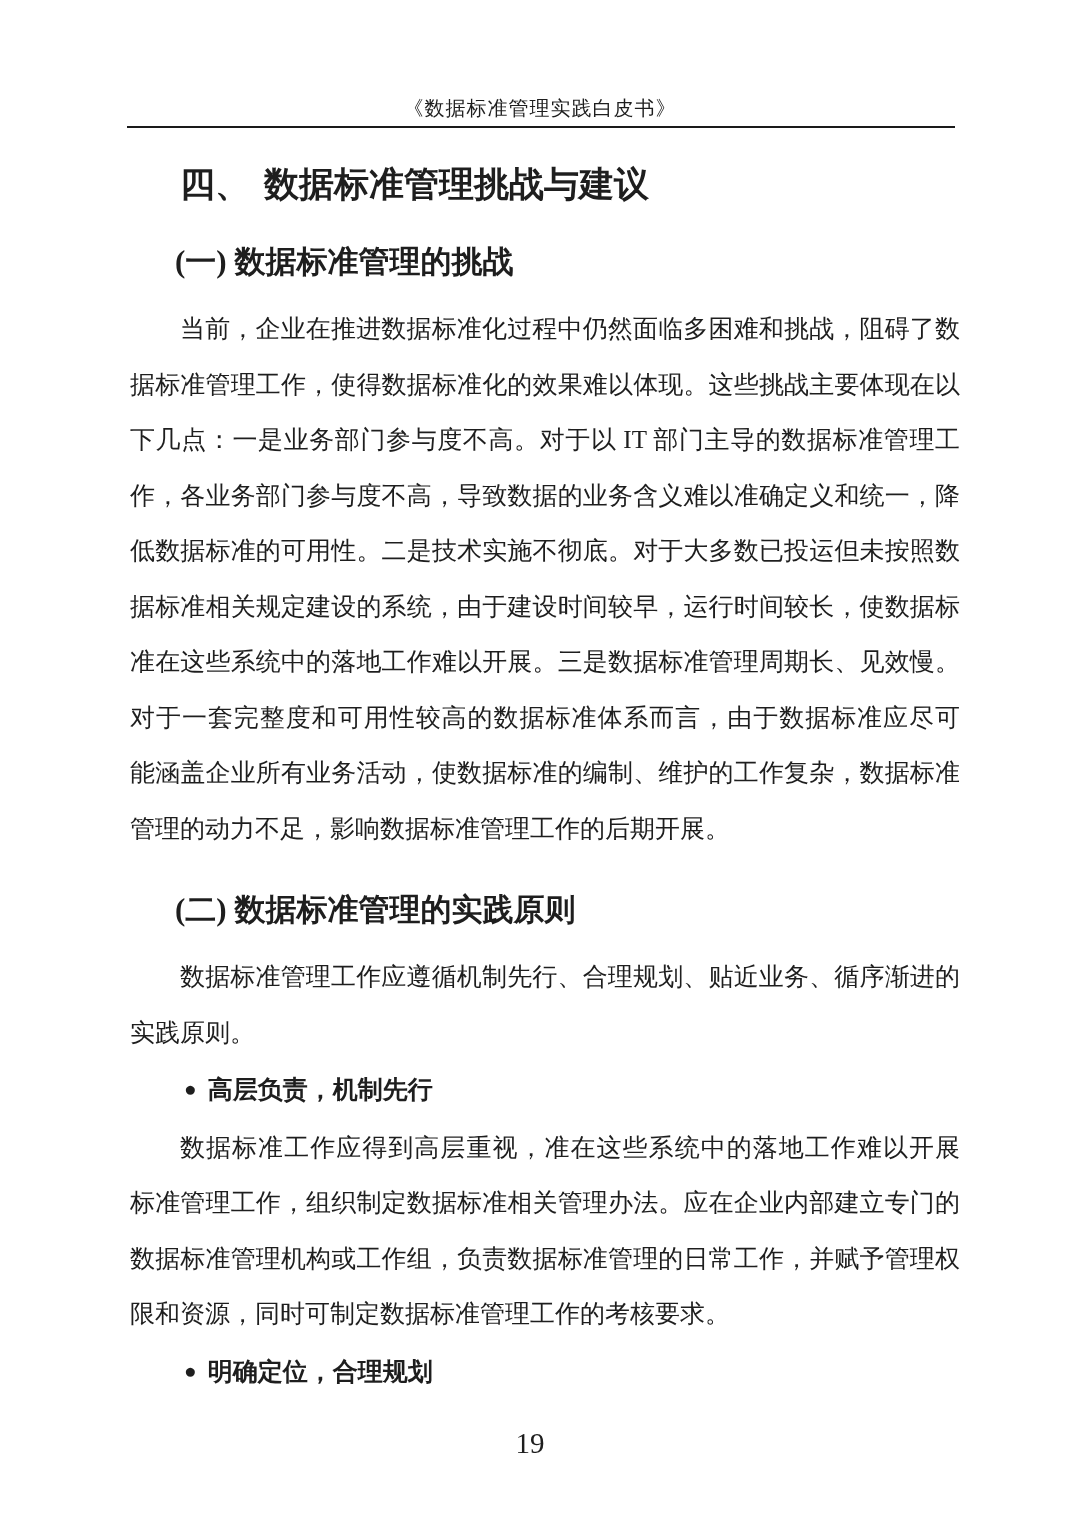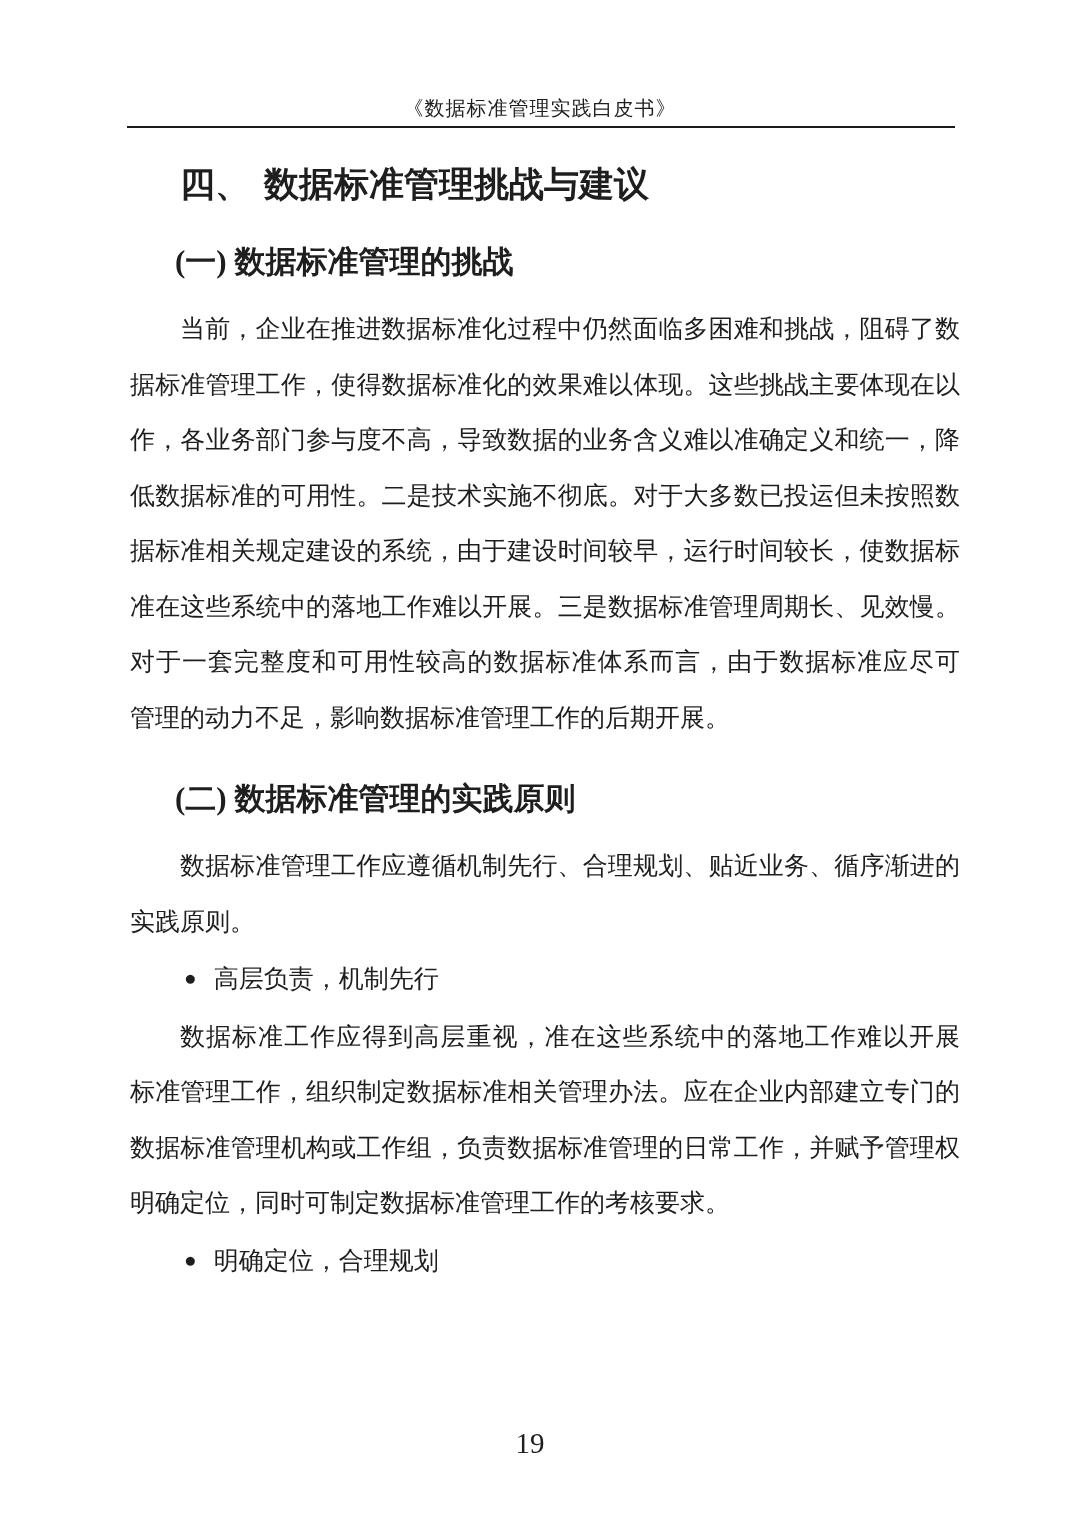--- a/index.html
+++ b/index.html
@@ -40,21 +40,21 @@
     line-height: 55.5px; white-space: nowrap;
     text-align: left;
   }
   .line.just { text-align: justify; text-align-last: justify; }
   .line.first { padding-left: 50px; }
   .bullet-item {
     font-size: 25px; line-height: 55.5px;
     margin: 2px 0 2px 54px; white-space: nowrap;
   }
   .bullet-dot { font-size: 21px; display: inline-block; vertical-align: 2px; }
-  .bullet-label { margin-left: 17px; }
+  .bullet-label { margin-left: 11px; font-weight: bold; }
   .page-footer {
     position: absolute; top: 1426px; left: 0; width: 1060px;
     text-align: center; font-size: 29px; line-height: 34px;
   }
 </style>
 </head>
 <body style="background: rgb(255, 255, 255);">
 
 <div class="page-header">
   <span>《数据标准管理实践白皮书》</span>
@@ -63,37 +63,39 @@
 
 <div class="doc-content">
   <div class="doc-title">
     <span>四、</span><span class="title-text">数据标准管理挑战与建议</span>
   </div>
 
 <div class="sub-heading">(一) 数据标准管理的挑战</div>
     <div class="paragraph">
       <div class="line first just">当前，企业在推进数据标准化过程中仍然面临多困难和挑战，阻碍了数</div>
       <div class="line just">据标准管理工作，使得数据标准化的效果难以体现。这些挑战主要体现在以</div>
+      <div class="line just">下几点：一是业务部门参与度不高。对于以 IT 部门主导的数据标准管理工</div>
       <div class="line just">作，各业务部门参与度不高，导致数据的业务含义难以准确定义和统一，降</div>
       <div class="line just">低数据标准的可用性。二是技术实施不彻底。对于大多数已投运但未按照数</div>
       <div class="line just">据标准相关规定建设的系统，由于建设时间较早，运行时间较长，使数据标</div>
       <div class="line just">准在这些系统中的落地工作难以开展。三是数据标准管理周期长、见效慢。</div>
       <div class="line just">对于一套完整度和可用性较高的数据标准体系而言，由于数据标准应尽可</div>
+      <div class="line just">能涵盖企业所有业务活动，使数据标准的编制、维护的工作复杂，数据标准</div>
       <div class="line">管理的动力不足，影响数据标准管理工作的后期开展。</div>
     </div>
     <div class="sub-heading">(二) 数据标准管理的实践原则</div>
     <div class="paragraph">
       <div class="line first just">数据标准管理工作应遵循机制先行、合理规划、贴近业务、循序渐进的</div>
       <div class="line">实践原则。</div>
     </div>
     <div class="bullet-item"><span class="bullet-dot">●</span><span class="bullet-label">高层负责，机制先行</span></div>
     <div class="paragraph">
       <div class="line first just">数据标准工作应得到高层重视，准在这些系统中的落地工作难以开展</div>
       <div class="line just">标准管理工作，组织制定数据标准相关管理办法。应在企业内部建立专门的</div>
       <div class="line just">数据标准管理机构或工作组，负责数据标准管理的日常工作，并赋予管理权</div>
-      <div class="line">明确定位，同时可制定数据标准管理工作的考核要求。</div>
+      <div class="line">限和资源，同时可制定数据标准管理工作的考核要求。</div>
     </div>
     <div class="bullet-item"><span class="bullet-dot">●</span><span class="bullet-label">明确定位，合理规划</span></div>
   </div>
 
 <div class="page-footer">
   <span>19</span>
 </div>
 
 </body></html>

